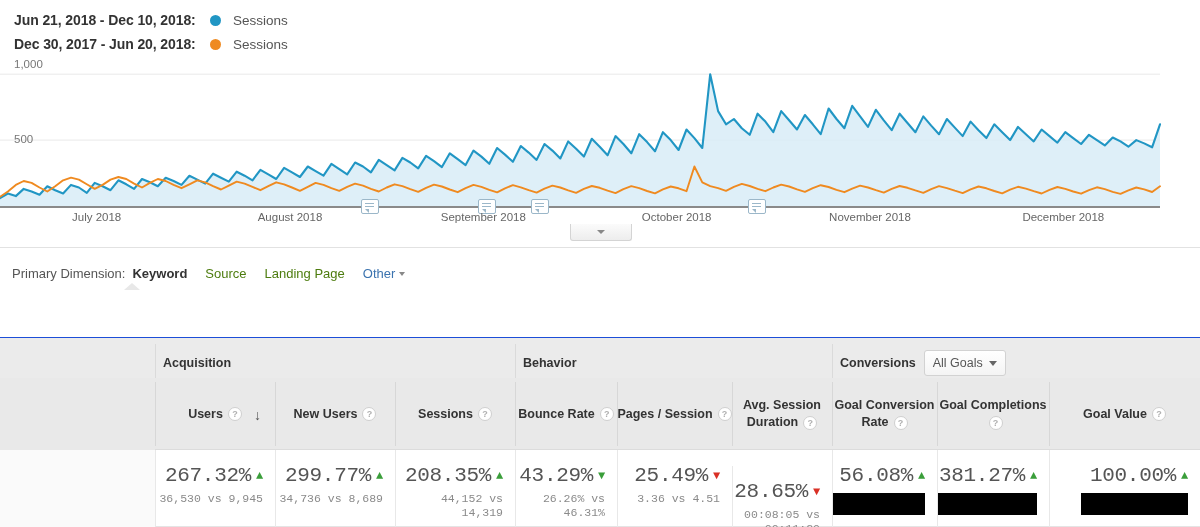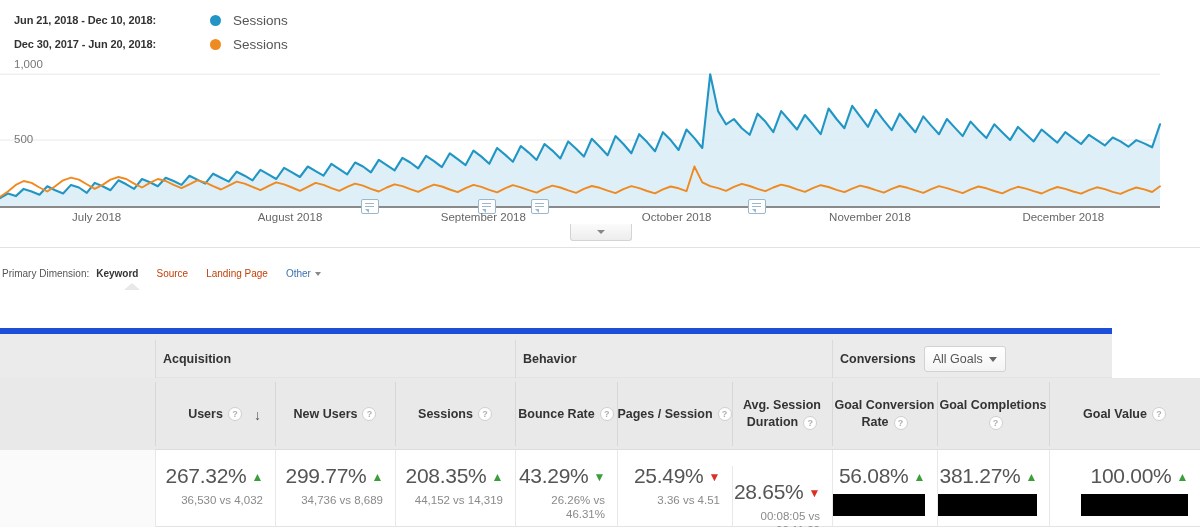--- a/index.html
+++ b/index.html
@@ -6,21 +6,21 @@
   body{
     width:1200px;height:527px;overflow:hidden;background:#ffffff;
     font-family:"Liberation Sans",sans-serif;color:#444;
     -webkit-font-smoothing:antialiased;
   }
   .root{position:relative;width:1200px;height:527px;}
 
   
   .legend{position:absolute;left:14px;top:8px;}
   .legend-row{display:flex;align-items:center;height:24px;}
-  .legend-range{font-size:11px;font-weight:bold;color:#333;width:190px;letter-spacing:-.1px;}
+  .legend-range{font-size:14px;font-weight:bold;color:#333;width:190px;letter-spacing:-.1px;}
   .legend-dot{width:11px;height:11px;border-radius:50%;margin:0 12px 0 6px;flex:none;}
   .legend-name{font-size:13.5px;color:#555;}
 
   
   .chart-wrap{position:absolute;left:0;top:55px;width:1200px;height:165px;}
   .chart-svg{display:block;}
   .ylabel{position:absolute;font-size:11.5px;color:#777;left:14px;}
   .ylabel.y1000{top:58px;}
   .ylabel.y500{top:133px;}
   .axis-line{position:absolute;left:0;top:206px;width:1160px;height:2px;background:#8a8a8a;}
@@ -36,59 +36,59 @@
 
   .ann-tab{position:absolute;left:570px;top:224px;width:60px;height:16px;
     background:linear-gradient(#fbfbfb,#ededed);border:1px solid #d4d4d4;border-top:none;
     border-radius:0 0 3px 3px;}
   .ann-tab:after{content:"";position:absolute;left:26px;top:6px;width:0;height:0;
     border-left:4px solid transparent;border-right:4px solid transparent;border-top:4px solid #888;}
   .chart-sep{position:absolute;left:0;top:247px;width:1200px;height:1px;background:#e2e2e2;}
 
   
   .primary-dim{position:absolute;left:0;top:262px;height:22px;display:flex;align-items:center;
-    font-size:10px;padding-left:2px;}
+    font-size:13px;padding-left:12px;}
   .pd-label{color:#555;margin-right:7px;}
   .pd-current{font-weight:bold;color:#333;margin-right:18px;}
-  .pd-link{color:#c2410c;margin-right:18px;cursor:pointer;}
+  .pd-link{color:#4d7c0f;margin-right:18px;cursor:pointer;}
   .pd-other{color:#3b73af;cursor:pointer;}
   .pd-caret{display:inline-block;margin-left:4px;border-left:3.5px solid transparent;
     border-right:3.5px solid transparent;border-top:4px solid #888;vertical-align:middle;}
   .pd-arrowup{position:absolute;left:124px;top:283px;width:0;height:0;
     border-left:8px solid transparent;border-right:8px solid transparent;border-bottom:7px solid #e8e8e8;}
 
   
   .toolbar{position:absolute;left:0;top:290px;width:1200px;height:36px;}
   .dd-caret{border-left:4px solid transparent;border-right:4px solid transparent;
     border-top:5px solid #666;margin-left:6px;}
 
   
   .table{position:absolute;left:0;top:328px;width:1200px;height:199px;}
-  .grp-row{position:absolute;left:0;top:0;width:1112px;height:50px;background:#ebebeb;
-    border-top:6px solid #1d4ed8;border-bottom:1px solid #e3e3e3;box-sizing:border-box;}
+  .grp-row{position:absolute;left:0;top:9px;width:1200px;height:50px;background:#ebebeb;
+    border-top:1px solid #1d4ed8;border-bottom:1px solid #e3e3e3;box-sizing:border-box;}
   .grp{position:absolute;top:0;height:50px;display:flex;align-items:center;
     font-size:12.5px;font-weight:bold;color:#333;}
   .grp .gsep{position:absolute;left:0;top:6px;bottom:6px;width:1px;background:#dadada;}
   .all-goals{margin-left:8px;height:24px;border:1px solid #d2d2d2;border-radius:3px;
     background:linear-gradient(#fff,#f4f4f4);font-weight:normal;color:#555;
     display:flex;align-items:center;padding:0 8px;font-size:12.5px;cursor:pointer;}
 
   .hdr-row{position:absolute;left:0;top:50px;width:1200px;height:72px;background:#e9e9e9;
     border-bottom:1px solid #dcdcdc;box-sizing:border-box;}
   .hcell{position:absolute;top:0;height:72px;display:flex;align-items:center;
     justify-content:center;text-align:center;box-sizing:border-box;cursor:pointer;}
   .hcell .vsep{position:absolute;left:0;top:4px;bottom:4px;width:1px;background:#d7d7d7;}
   .hcell .htext{font-size:12.5px;font-weight:bold;color:#333;line-height:17px;}
   .qm{display:inline-block;width:12px;height:12px;border-radius:50%;background:#fff;
     border:1px solid #cfcfcf;color:#b0b0b0;font-size:9px;font-weight:bold;line-height:12px;
     text-align:center;margin-left:5px;vertical-align:middle;cursor:pointer;}
   .sort-arrow{position:absolute;right:14px;top:50%;margin-top:-7px;font-size:14px;color:#555;}
 
   .data-row{position:absolute;left:0;top:122px;width:1200px;height:77px;background:#fff;
-    border-bottom:1px solid #e4e4e4;box-sizing:border-box;}
+    border-bottom:1px solid #e4e4e4;box-sizing:border-box;font-family:Liberation Mono, monospace;}
   .dcell{position:absolute;top:0;height:77px;box-sizing:border-box;padding:14px 12px 0 0;
     text-align:right;}
   .dcell .vsep{position:absolute;left:0;top:0;bottom:0;width:1px;background:#e8e8e8;}
   .pct{font-size:21px;color:#555;white-space:nowrap;letter-spacing:-.3px;}
   .tri{display:inline-block;margin-left:5px;font-size:12px;vertical-align:2px;}
   .tri.up{color:#3a9e3a;}
   .tri.down-good{color:#3a9e3a;}
   .tri.down{color:#d93025;}
   .sub{font-size:11.5px;color:#8a8a8a;margin-top:5px;line-height:14px;}
   .redact{margin-top:6px;height:22px;background:#000;}
@@ -232,21 +232,21 @@
           <span class="vsep"></span>
           <span class="htext">Goal Value<span class="qm">?</span></span>
         </div>
       </div>
 
     <div class="data-row" id="data-row">
       <div class="rowcell-left"></div>
     <div class="dcell" style="left: 155px; width: 120px;">
           <span class="vsep"></span>
           <div class="pct">267.32%<span class="tri up">▲</span></div>
-          <div class="sub">36,530 vs 4,032</div>
+          <div class="sub">36,530 vs 9,945</div>
         </div>
         <div class="dcell" style="left: 275px; width: 120px;">
           <span class="vsep"></span>
           <div class="pct">299.77%<span class="tri up">▲</span></div>
           <div class="sub">34,736 vs 8,689</div>
         </div>
         <div class="dcell" style="left: 395px; width: 120px;">
           <span class="vsep"></span>
           <div class="pct">208.35%<span class="tri up">▲</span></div>
           <div class="sub">44,152 vs 14,319</div>

